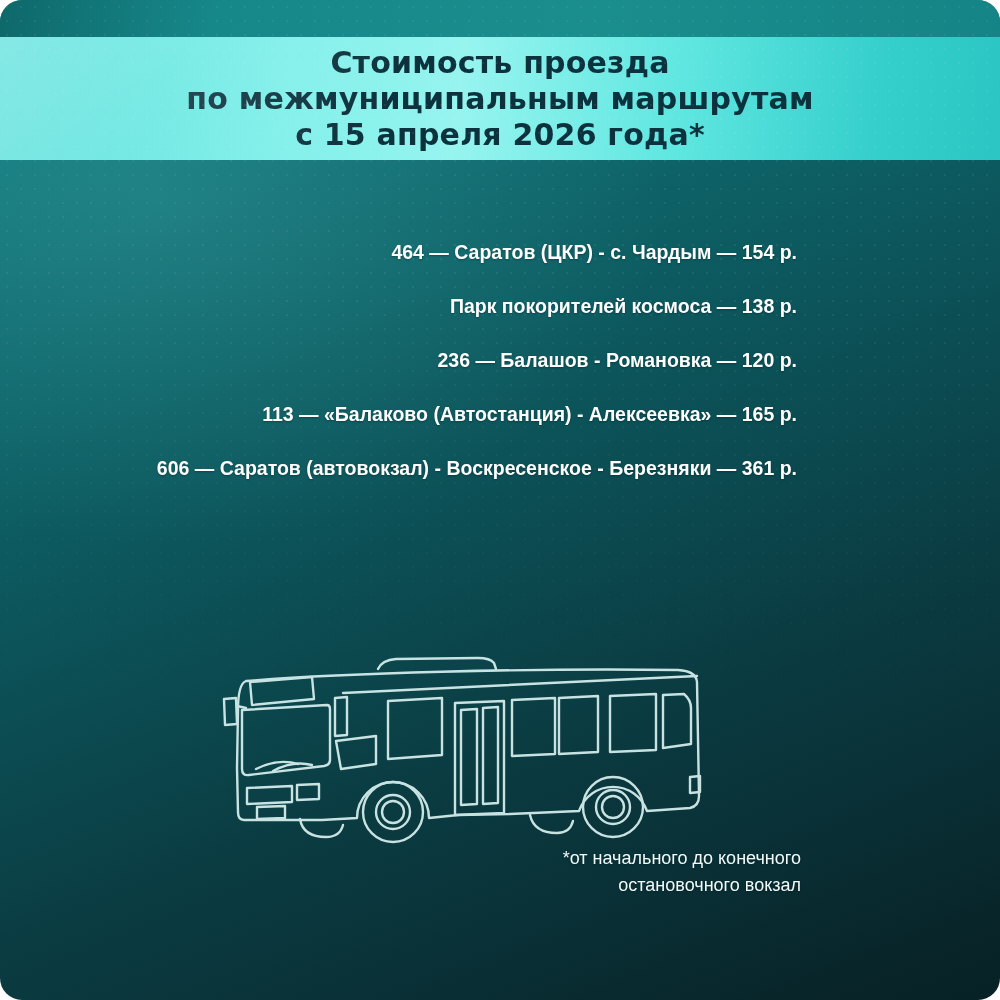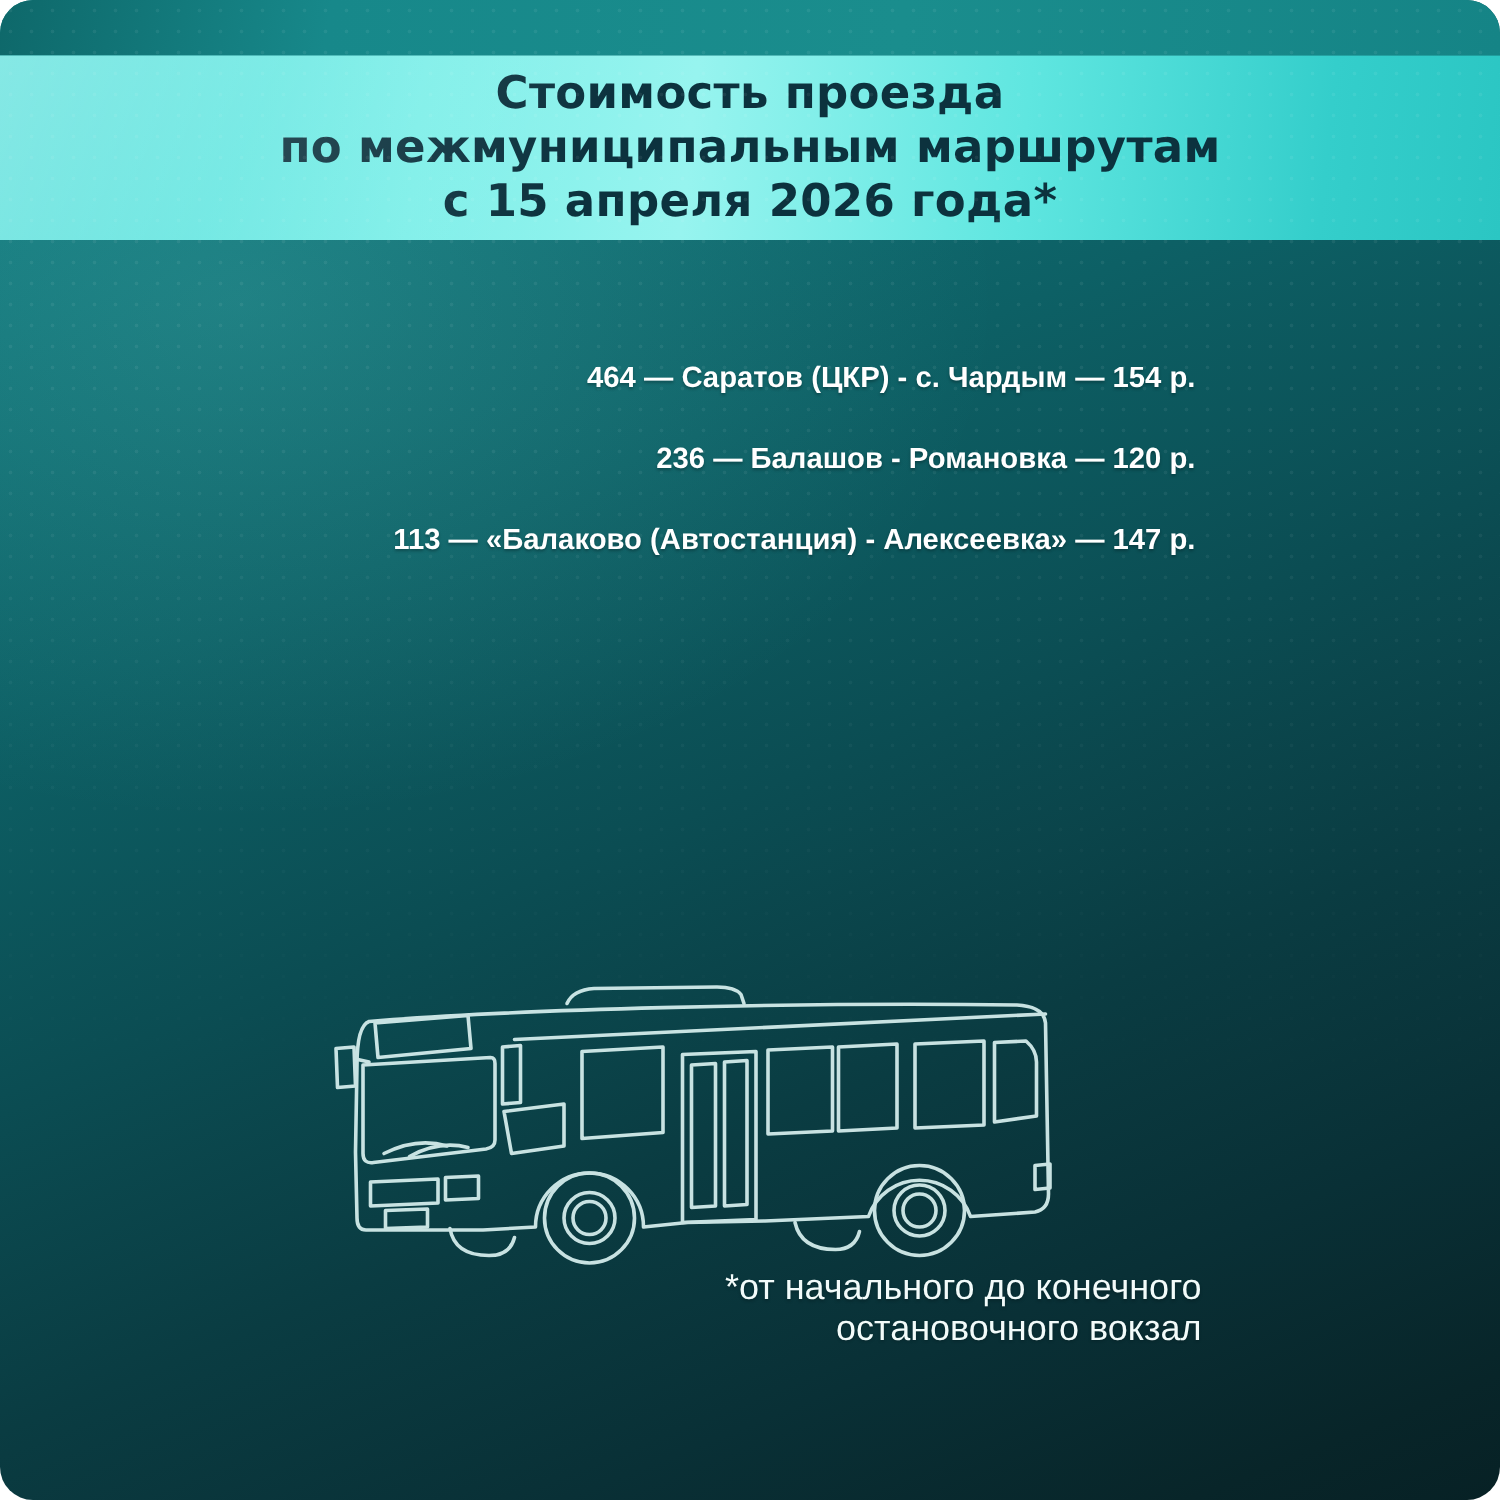--- a/index.html
+++ b/index.html
@@ -57,21 +57,21 @@
     text-shadow: 0 1px 2px rgba(0,20,22,0.35);
   }
   .route span { display: block; }
   .route .indent-end { padding-right: 97px; }
 
   .bus-wrap { position: absolute; left: 200px; top: 648px; width: 580px; height: 200px; }
   .bus-wrap svg { display: block; width: 580px; height: 200px; opacity: 0.92; }
 
   .footnote {
     position: absolute; top: 845px; right: 199px; text-align: right;
-    color: #f2fbfa; font-weight: 400; font-size: 24px; line-height: 27px;
+    color: #f2fbfa; font-weight: 400; font-size: 18px; line-height: 27px;
     text-shadow: 0 1px 2px rgba(0,20,22,0.35);
   }
   .footnote span { display: block; }
 </style>
 </head>
 <body>
 
 <div class="page">
 
   <div class="top-strip"></div>
@@ -84,26 +84,30 @@
     </h1>
   </header>
 
   <div class="dots"></div>
 
   <div class="routes">
     <div class="route">
       <span>464 — Саратов (ЦКР) - с. Чардым — 154 р.</span>
     </div>
     <div class="route">
+      <span>Парк покорителей космоса — 138 р.</span>
     </div>
     <div class="route">
       <span>236 — Балашов - Романовка — 120 р.</span>
     </div>
     <div class="route">
-      <span>113 — «Балаково (Автостанция) - Алексеевка» — 147 р.</span>
+      <span>113 — «Балаково (Автостанция) - Алексеевка» — 165 р.</span>
+    </div>
+    <div class="route">
+      <span>606 — Саратов (автовокзал) - Воскресенское - Березняки — 361 р.</span>
     </div>
   </div>
 
   <div class="bus-wrap">
     <svg viewBox="0 0 580 200" xmlns="http://www.w3.org/2000/svg">
       <g fill="none" stroke="#d9f1f0" stroke-width="2.4" stroke-linecap="round" stroke-linejoin="round">
 
         <path d="M 100 171 Q 103 189 126 189 Q 140 189 143 177"></path>
         <path d="M 330 167 Q 334 185 357 185 Q 370 185 373 173"></path>
 

